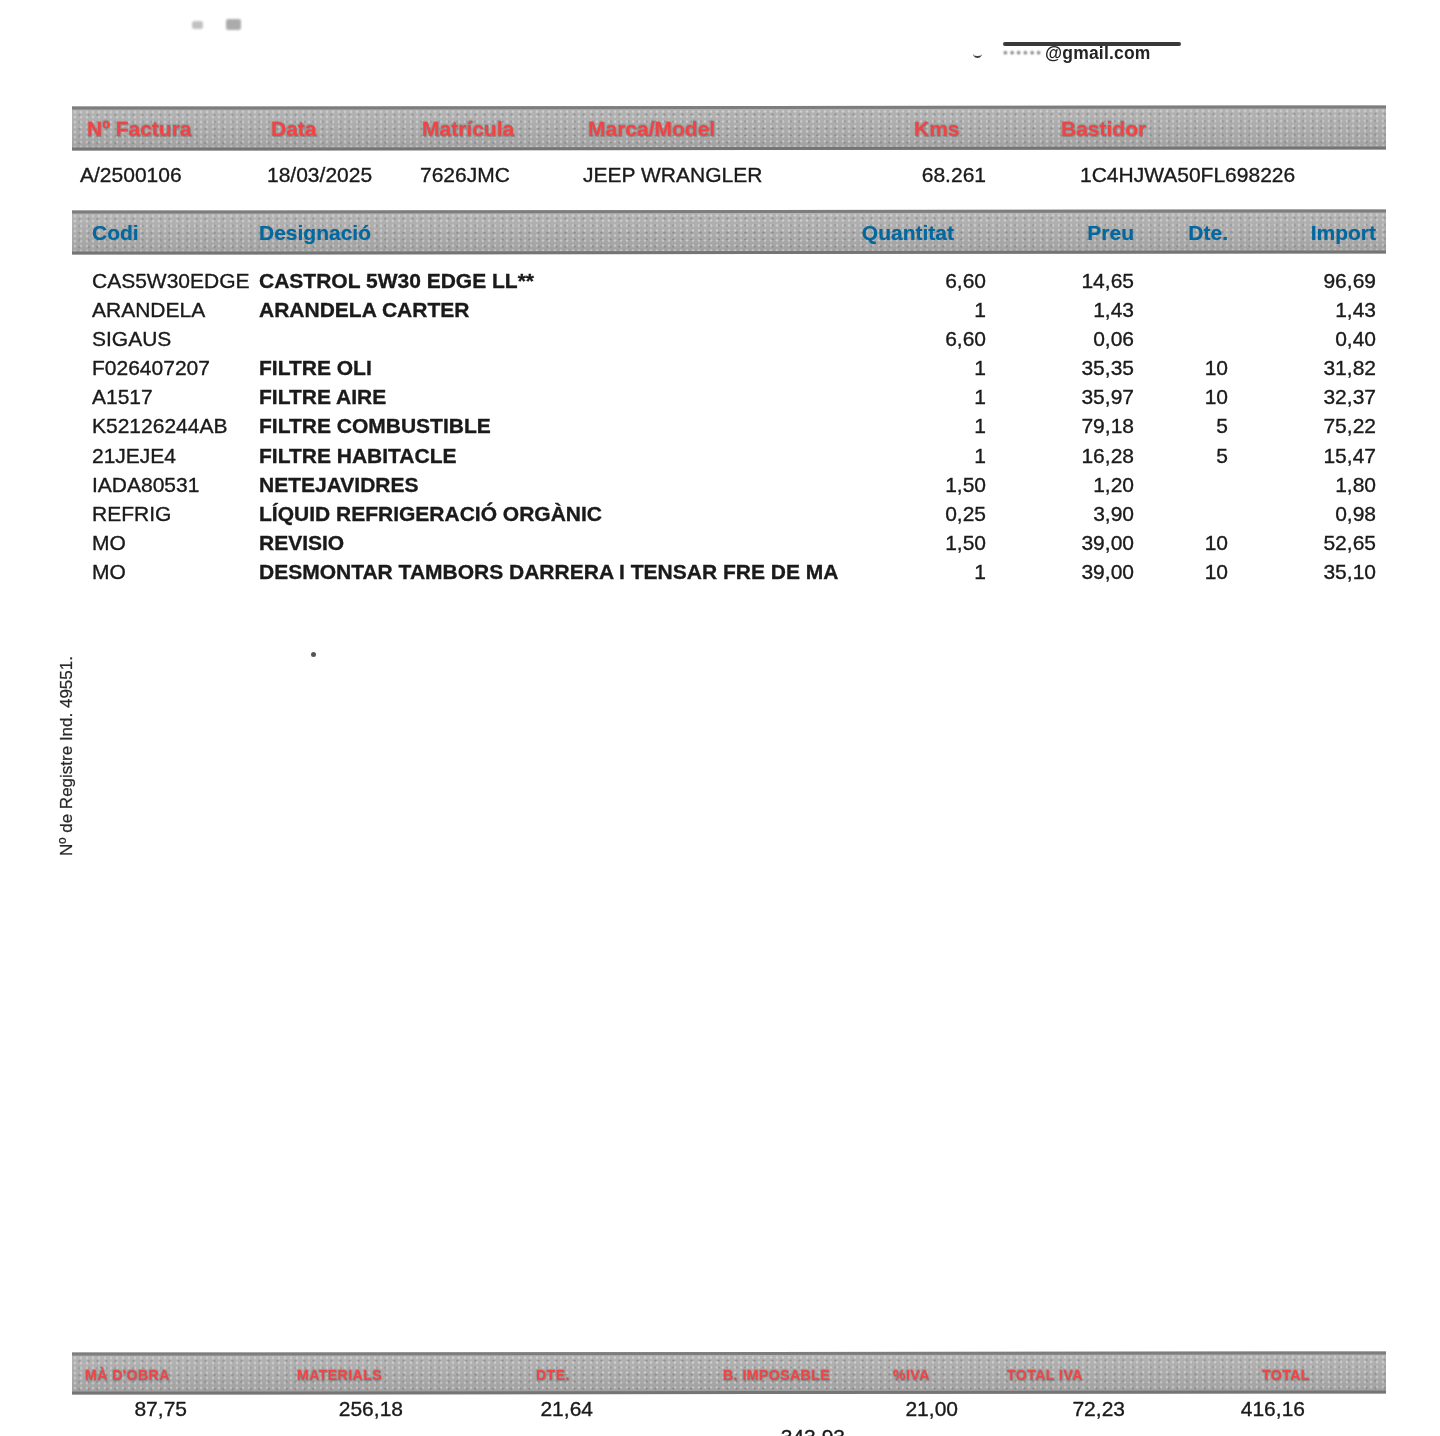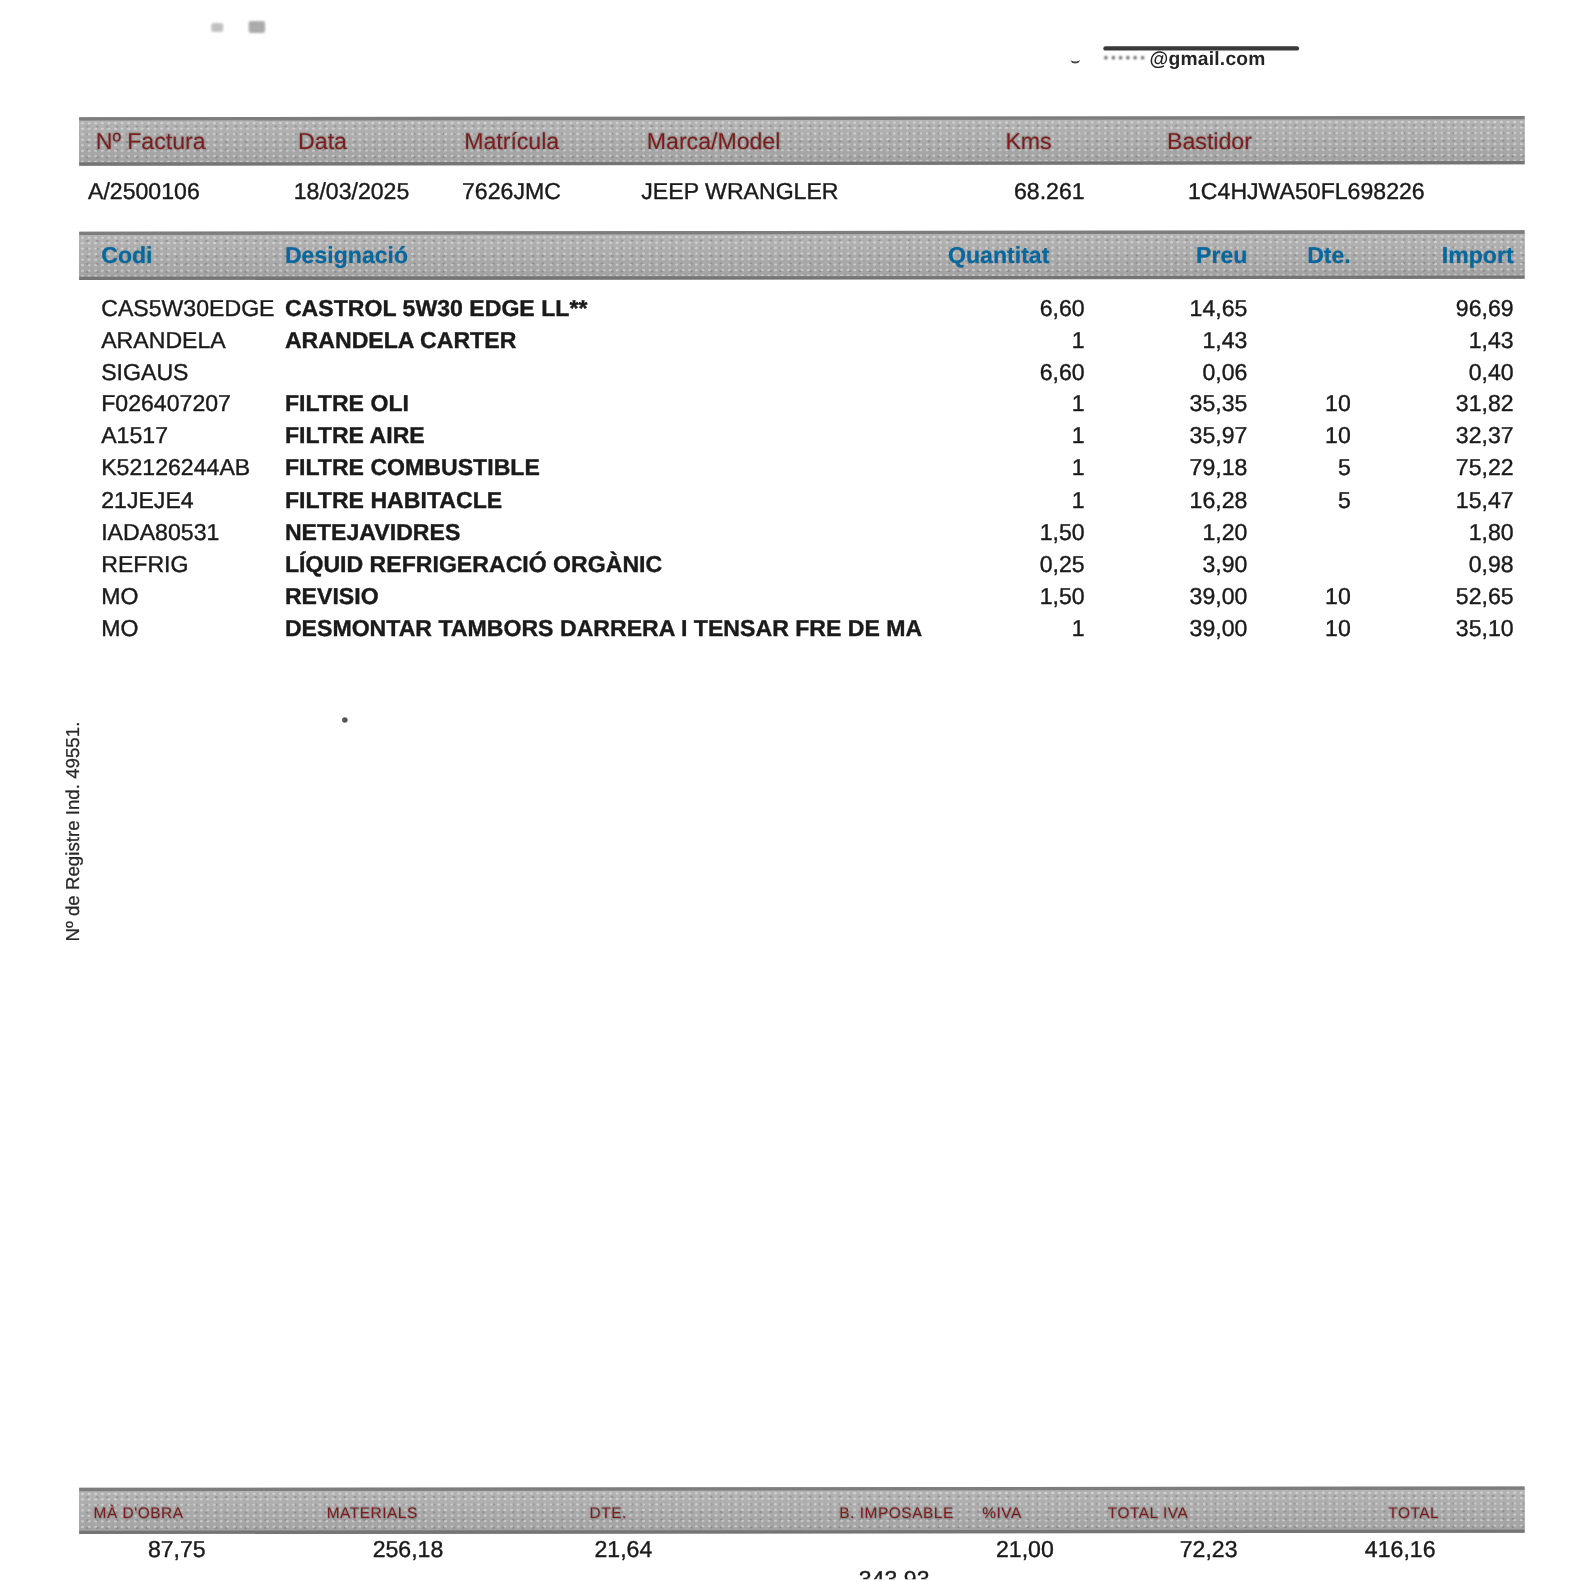--- a/index.html
+++ b/index.html
@@ -24,21 +24,21 @@
     border-top:3px solid #7d7d7d;
     border-bottom:3px solid #757575;
     transform: rotate(-0.05deg);
   }
   #bar-vehicle { top:106px; }
   #bar-items   { top:210px; }
   #bar-totals  { top:1352px; height:42px; }
 
   .hlabel-light {
     position:absolute; white-space:nowrap; line-height:34px;
-    font-weight:normal; font-size:21px; color:#7f1d1d;
+    font-weight:bold; font-size:21px; color:#ef4444;
     text-shadow: 0.6px 0.6px 0 #8b8b8b, -0.6px -0.6px 0 #989898, 0 0 2px rgba(70,70,70,.55);
   }
   .hlabel-dark {
     position:absolute; white-space:nowrap; line-height:34px;
     font-weight:bold; font-size:21px; color:#0369a1;
     text-shadow: 0 0 1px rgba(40,40,40,.4);
   }
   .hlabel-sm { font-size:14px; letter-spacing:0.5px; }
 
   .val {
@@ -229,21 +229,21 @@
       <span class="val c-preu num">39,00</span>
       <span class="val c-dte num">10</span>
       <span class="val c-imp num">35,10</span>
     </div>
   </div>
 
   <div class="bar" id="bar-totals"></div>
   <span class="hlabel-light hlabel-sm" style="left:85px;   top:1358px;">MÀ D'OBRA</span>
   <span class="hlabel-light hlabel-sm" style="left:297px;  top:1358px;">MATERIALS</span>
   <span class="hlabel-light hlabel-sm" style="left:536px;  top:1358px;">DTE.</span>
-  <span class="hlabel-light hlabel-sm" style="left:735px;  top:1358px;padding-left:28px;">B. IMPOSABLE</span>
+  <span class="hlabel-light hlabel-sm" style="left:695px;  top:1358px;padding-left:28px;">B. IMPOSABLE</span>
   <span class="hlabel-light hlabel-sm" style="left:893px;  top:1358px;">%IVA</span>
   <span class="hlabel-light hlabel-sm" style="left:1007px; top:1358px;">TOTAL IVA</span>
   <span class="hlabel-light hlabel-sm" style="left:1222px; top:1358px;margin-left:40px;">TOTAL</span>
 
   <div class="totals-vals">
     <span class="val num" style="left:37px;   width:150px;">87,75</span>
     <span class="val num" style="left:253px;  width:150px;">256,18</span>
     <span class="val num" style="left:443px;  width:150px;">21,64</span>
     <span class="val num" style="left:695px;  width:150px;margin-top:28px;">343,93</span>
     <span class="val num" style="left:808px;  width:150px;">21,00</span>

